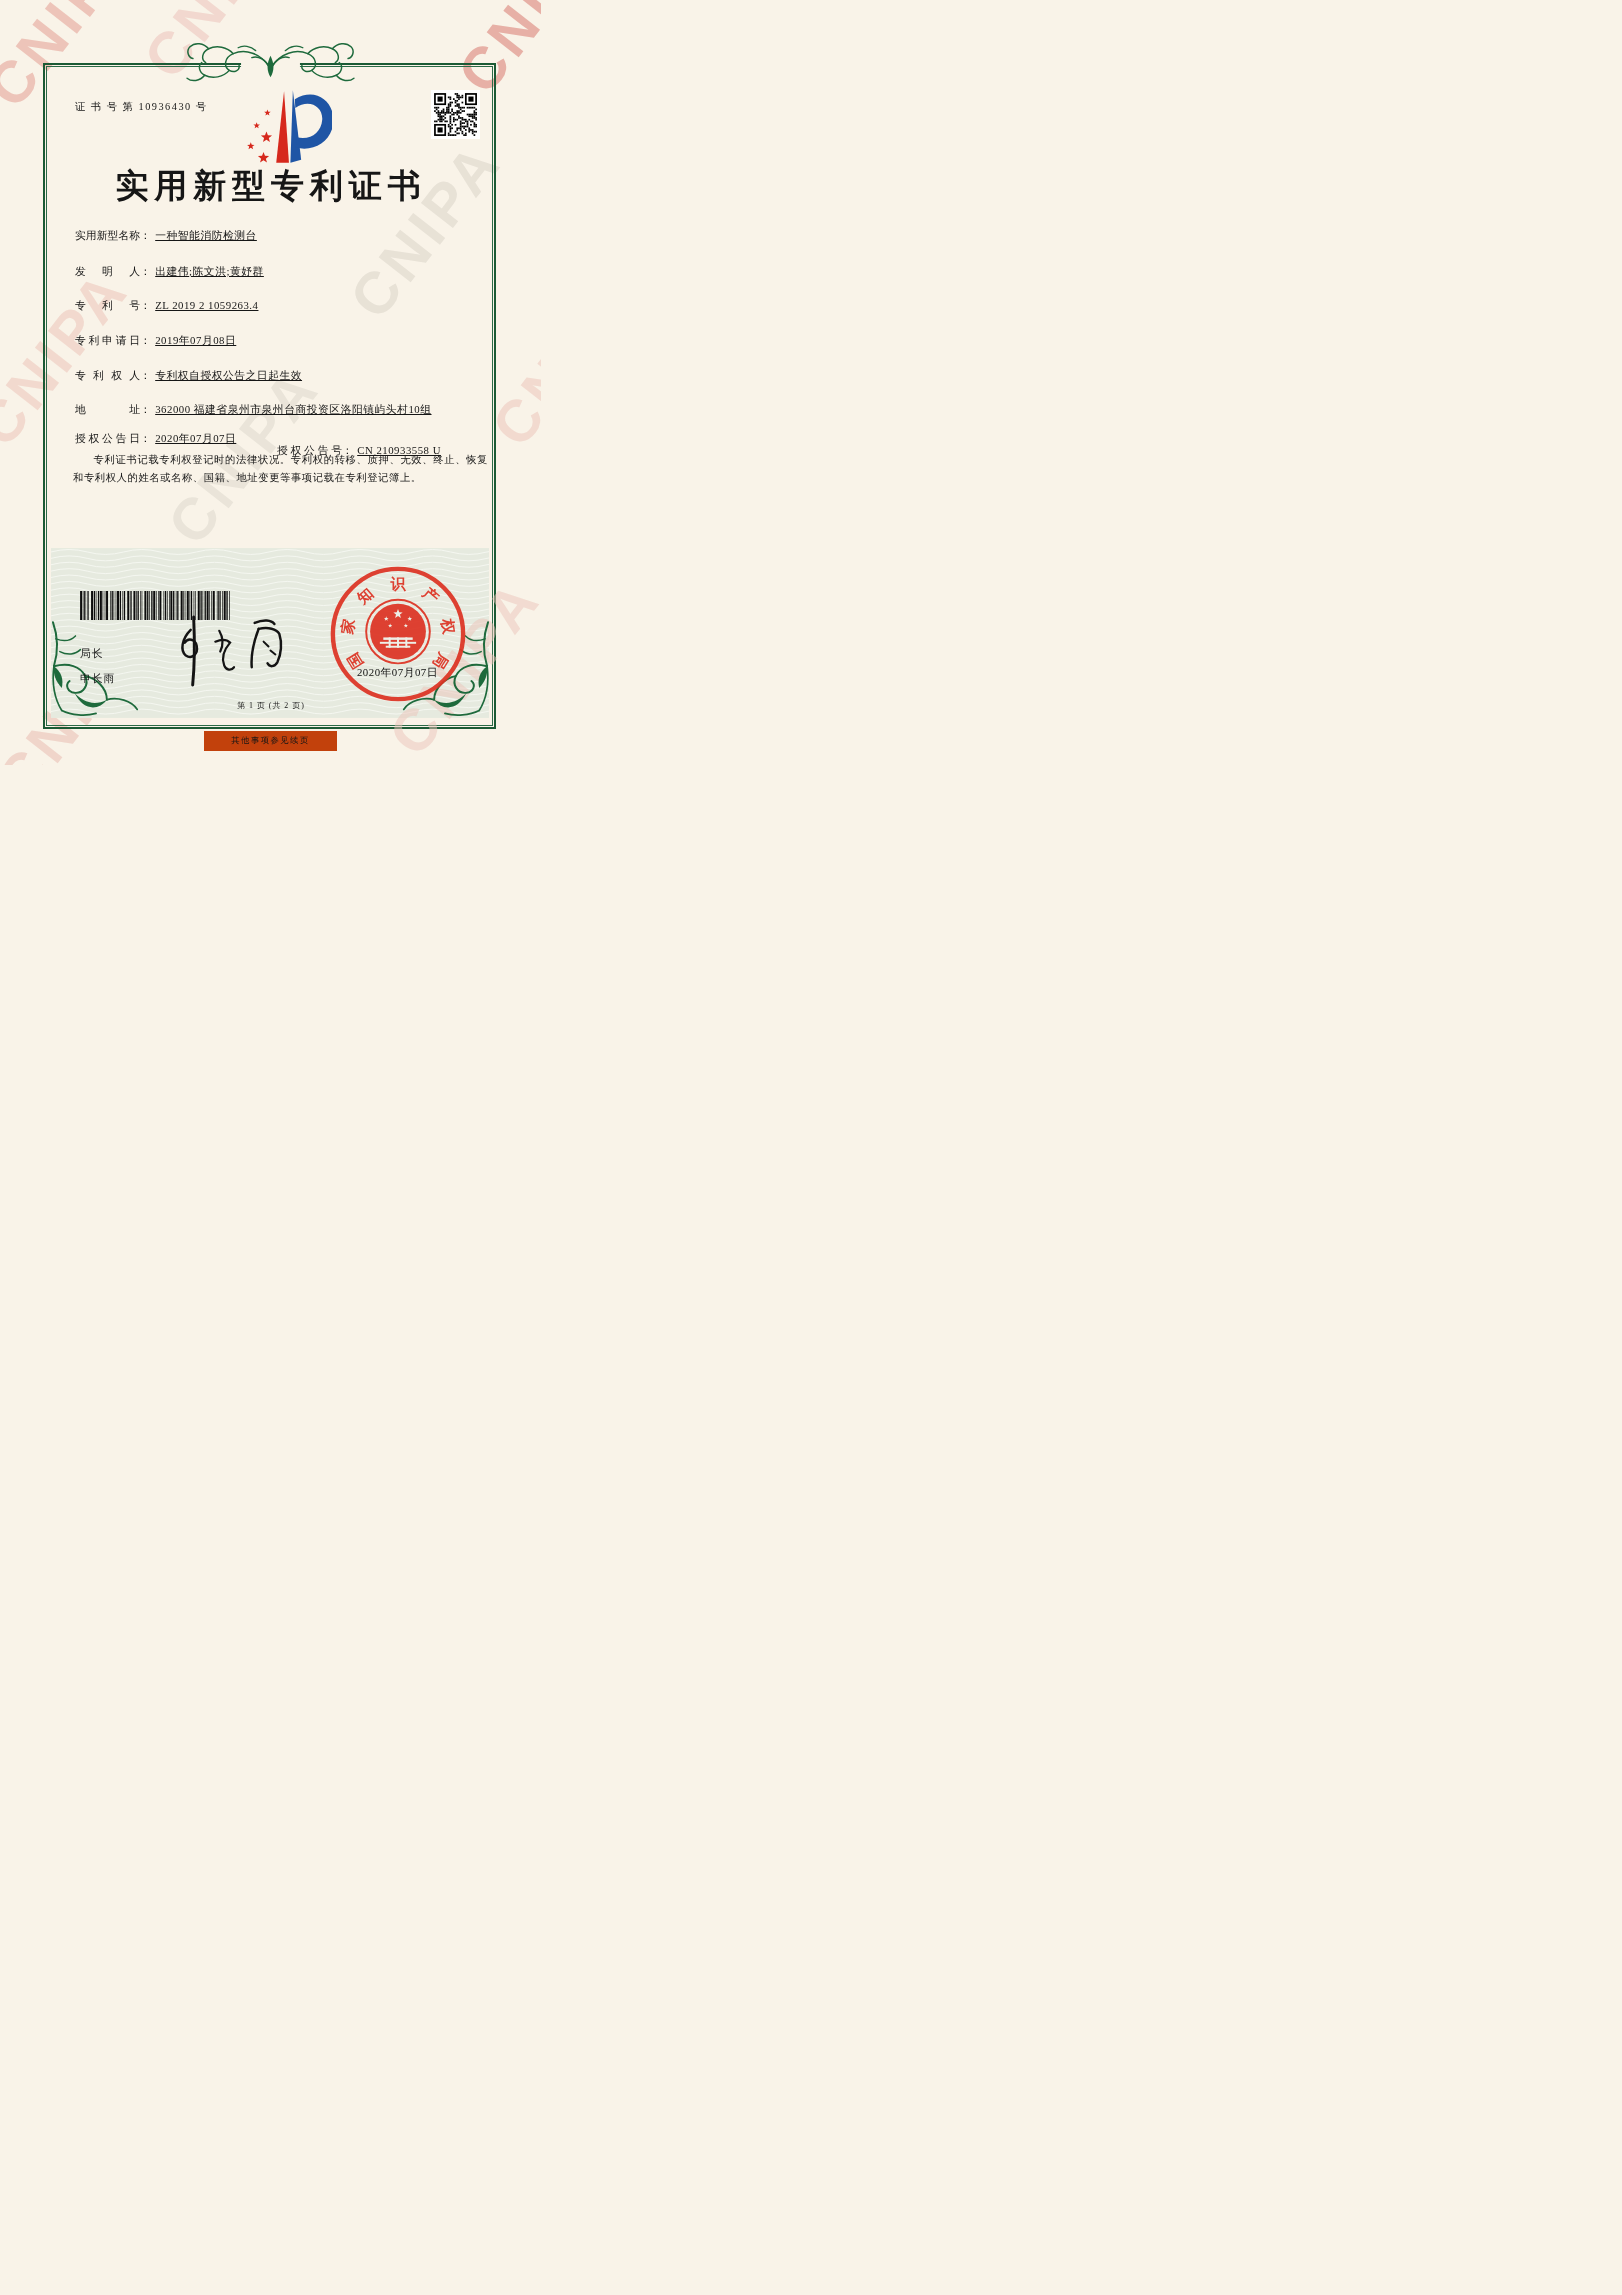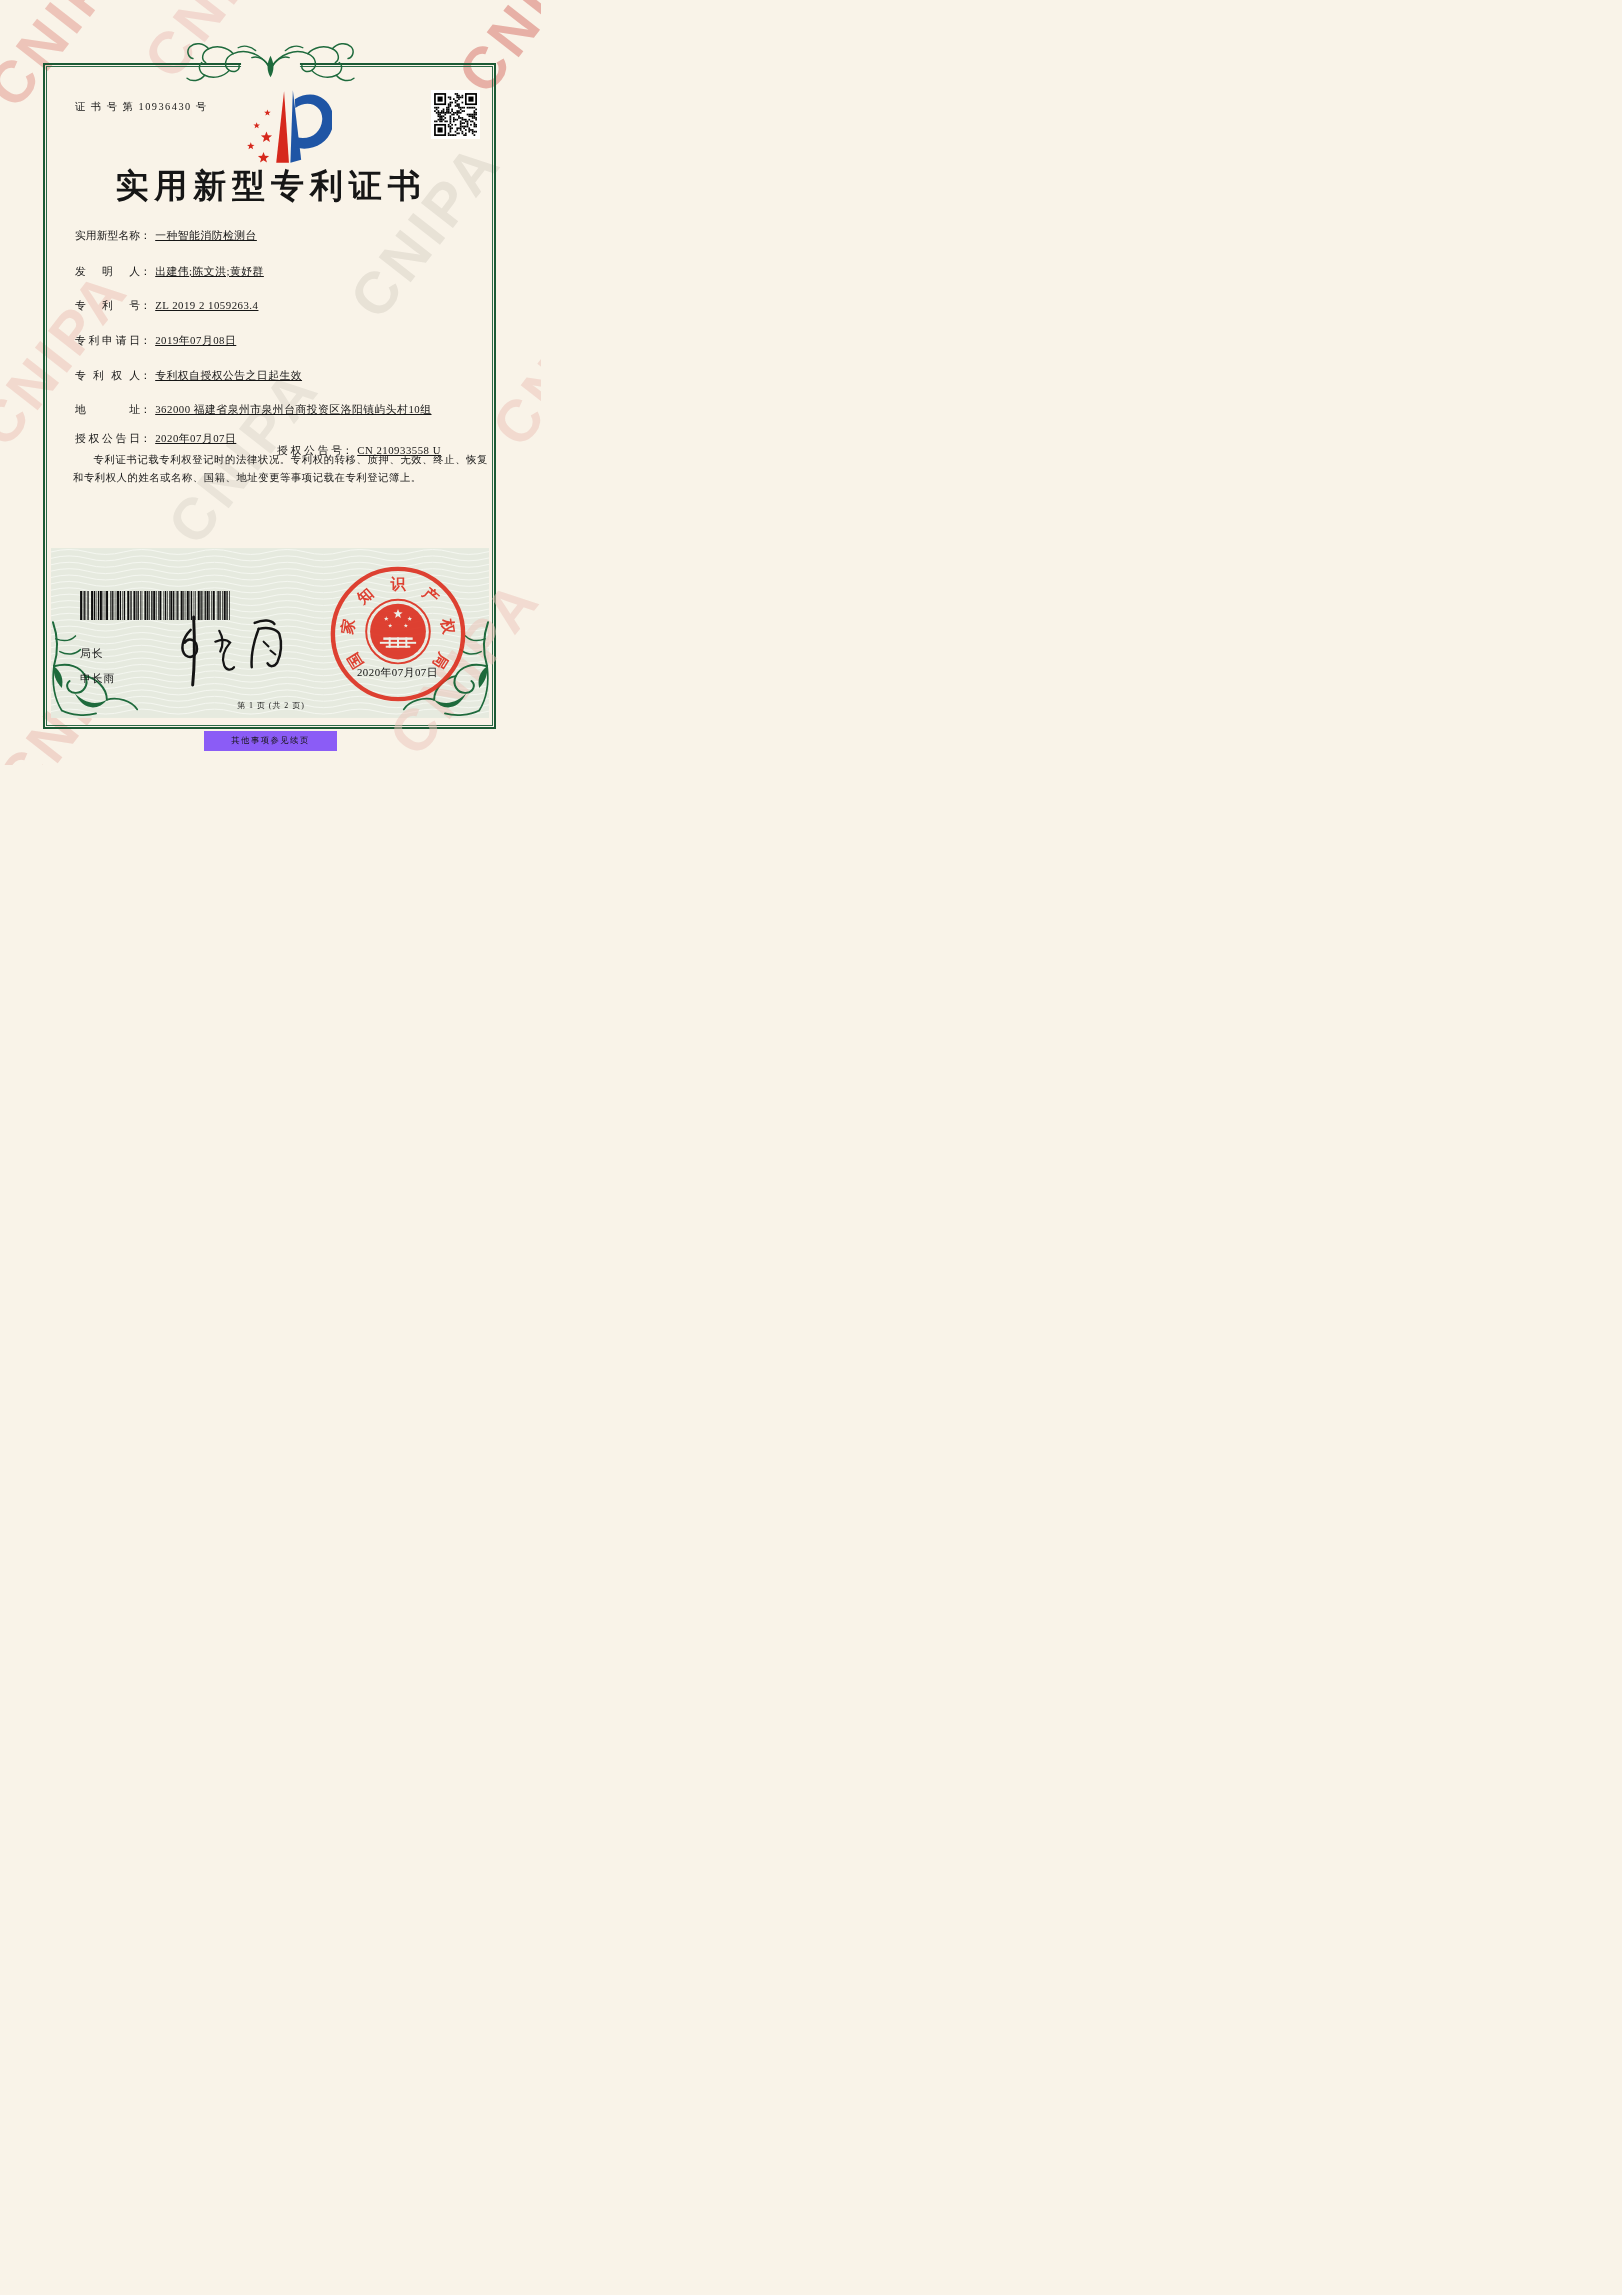--- a/index.html
+++ b/index.html
@@ -64,21 +64,21 @@
   .seal-date{
     left:336px;top:666px;width:123px;text-align:center;
     font-size:10.8px;letter-spacing:0.5px;z-index:4;color:#111;
   }
   .page-footer{
     left:51px;top:700px;width:440px;text-align:center;
     font-size:7.9px;letter-spacing:1px;
   }
   .note-box{
     left:204px;top:731px;width:133px;height:19.6px;line-height:19.6px;
-    background:#8b5cf6;text-align:center;font-size:8.3px;letter-spacing:1.5px;
+    background:#c2410c;text-align:center;font-size:8.3px;letter-spacing:1.5px;
     z-index:2;
   }
   svg{display:block;}
   .abs{position:absolute;}
 </style>
 </head>
 <body>
 
 <span class="wm" style="left:-39px;top:-14.7px;color:rgba(221,130,120,.42)">CNIPA</span>
 <span class="wm" style="left:118px;top:-44px;color:rgba(236,190,182,.5)">CNIPA</span>

